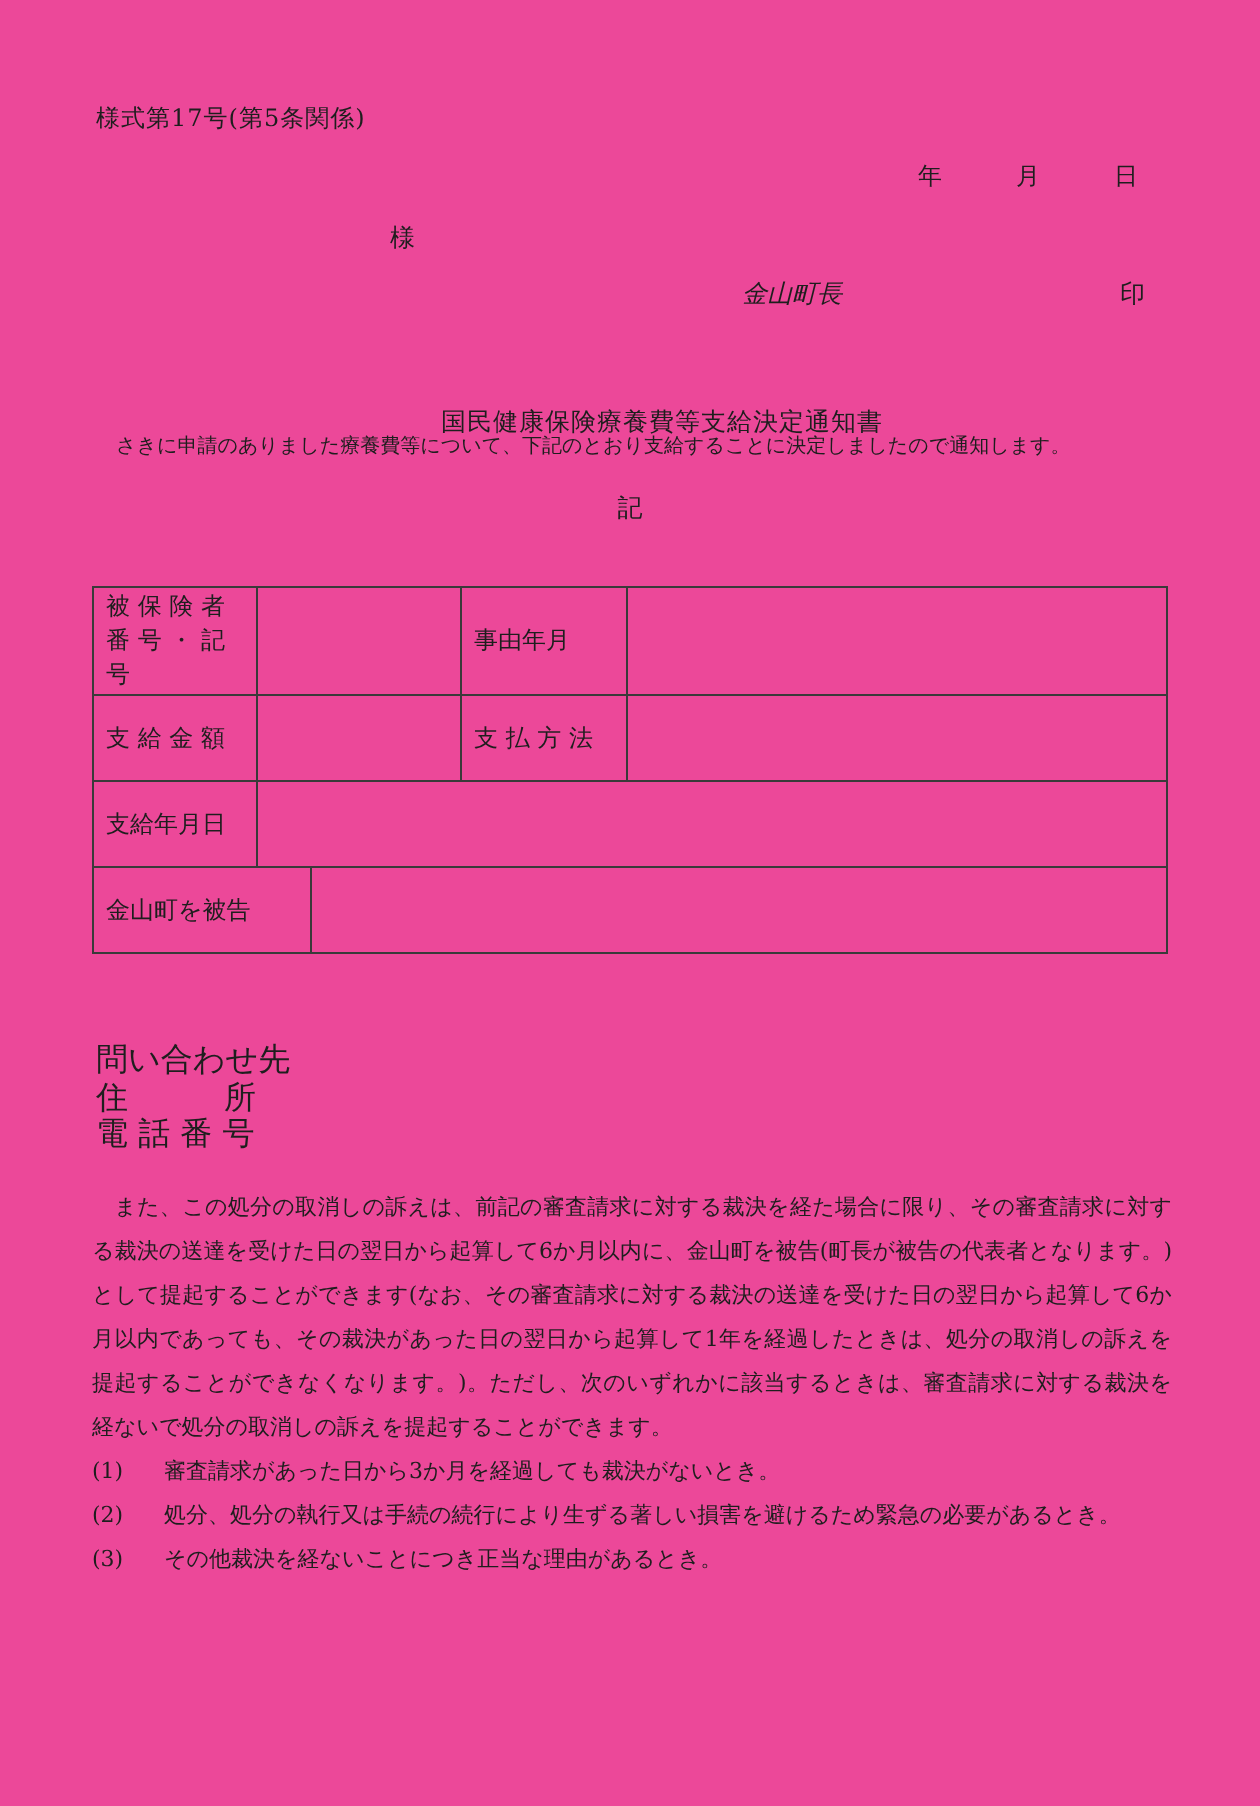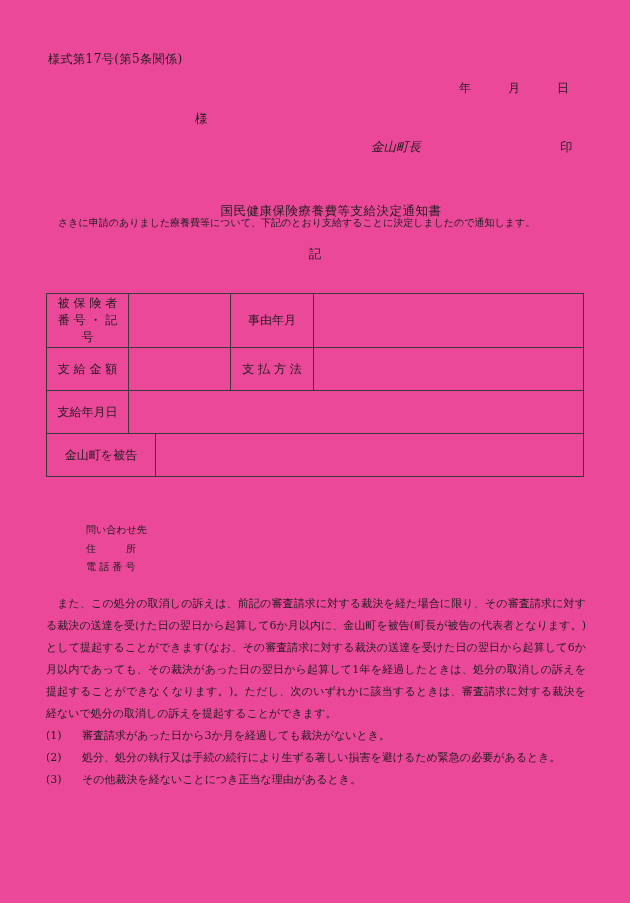--- a/index.html
+++ b/index.html
@@ -45,25 +45,25 @@
     width: 538px; border-collapse: collapse; table-layout: fixed;
   }
   table.grid td {
     border: 1px solid #3a3a3a;
     height: 40px;
     font-size: 12px;
     padding: 1px 6px;
     vertical-align: middle;
     overflow: hidden;
   }
-  td.lbl { text-align: center; white-space: pre-line; line-height: 17px; }
+  td.lbl { white-space: pre-line; line-height: 17px; }
   td.val { text-align: left; }
   .contact {
     position: absolute; top: 521px; left: 48px;
-    font-size: 10px; line-height: 18.5px; margin-left: 38px;
+    font-size: 16px; line-height: 18.5px;
   }
   .notes {
     position: absolute; top: 593px; left: 46px; width: 540px;
     font-size: 11px; line-height: 22px; text-align: justify;
     text-justify: inter-ideograph;
   }
   .notes p { margin: 0; }
   .note-item { display: flex; }
   .note-item .num { flex: 0 0 36px; }
   .note-item .txt { flex: 1; }

